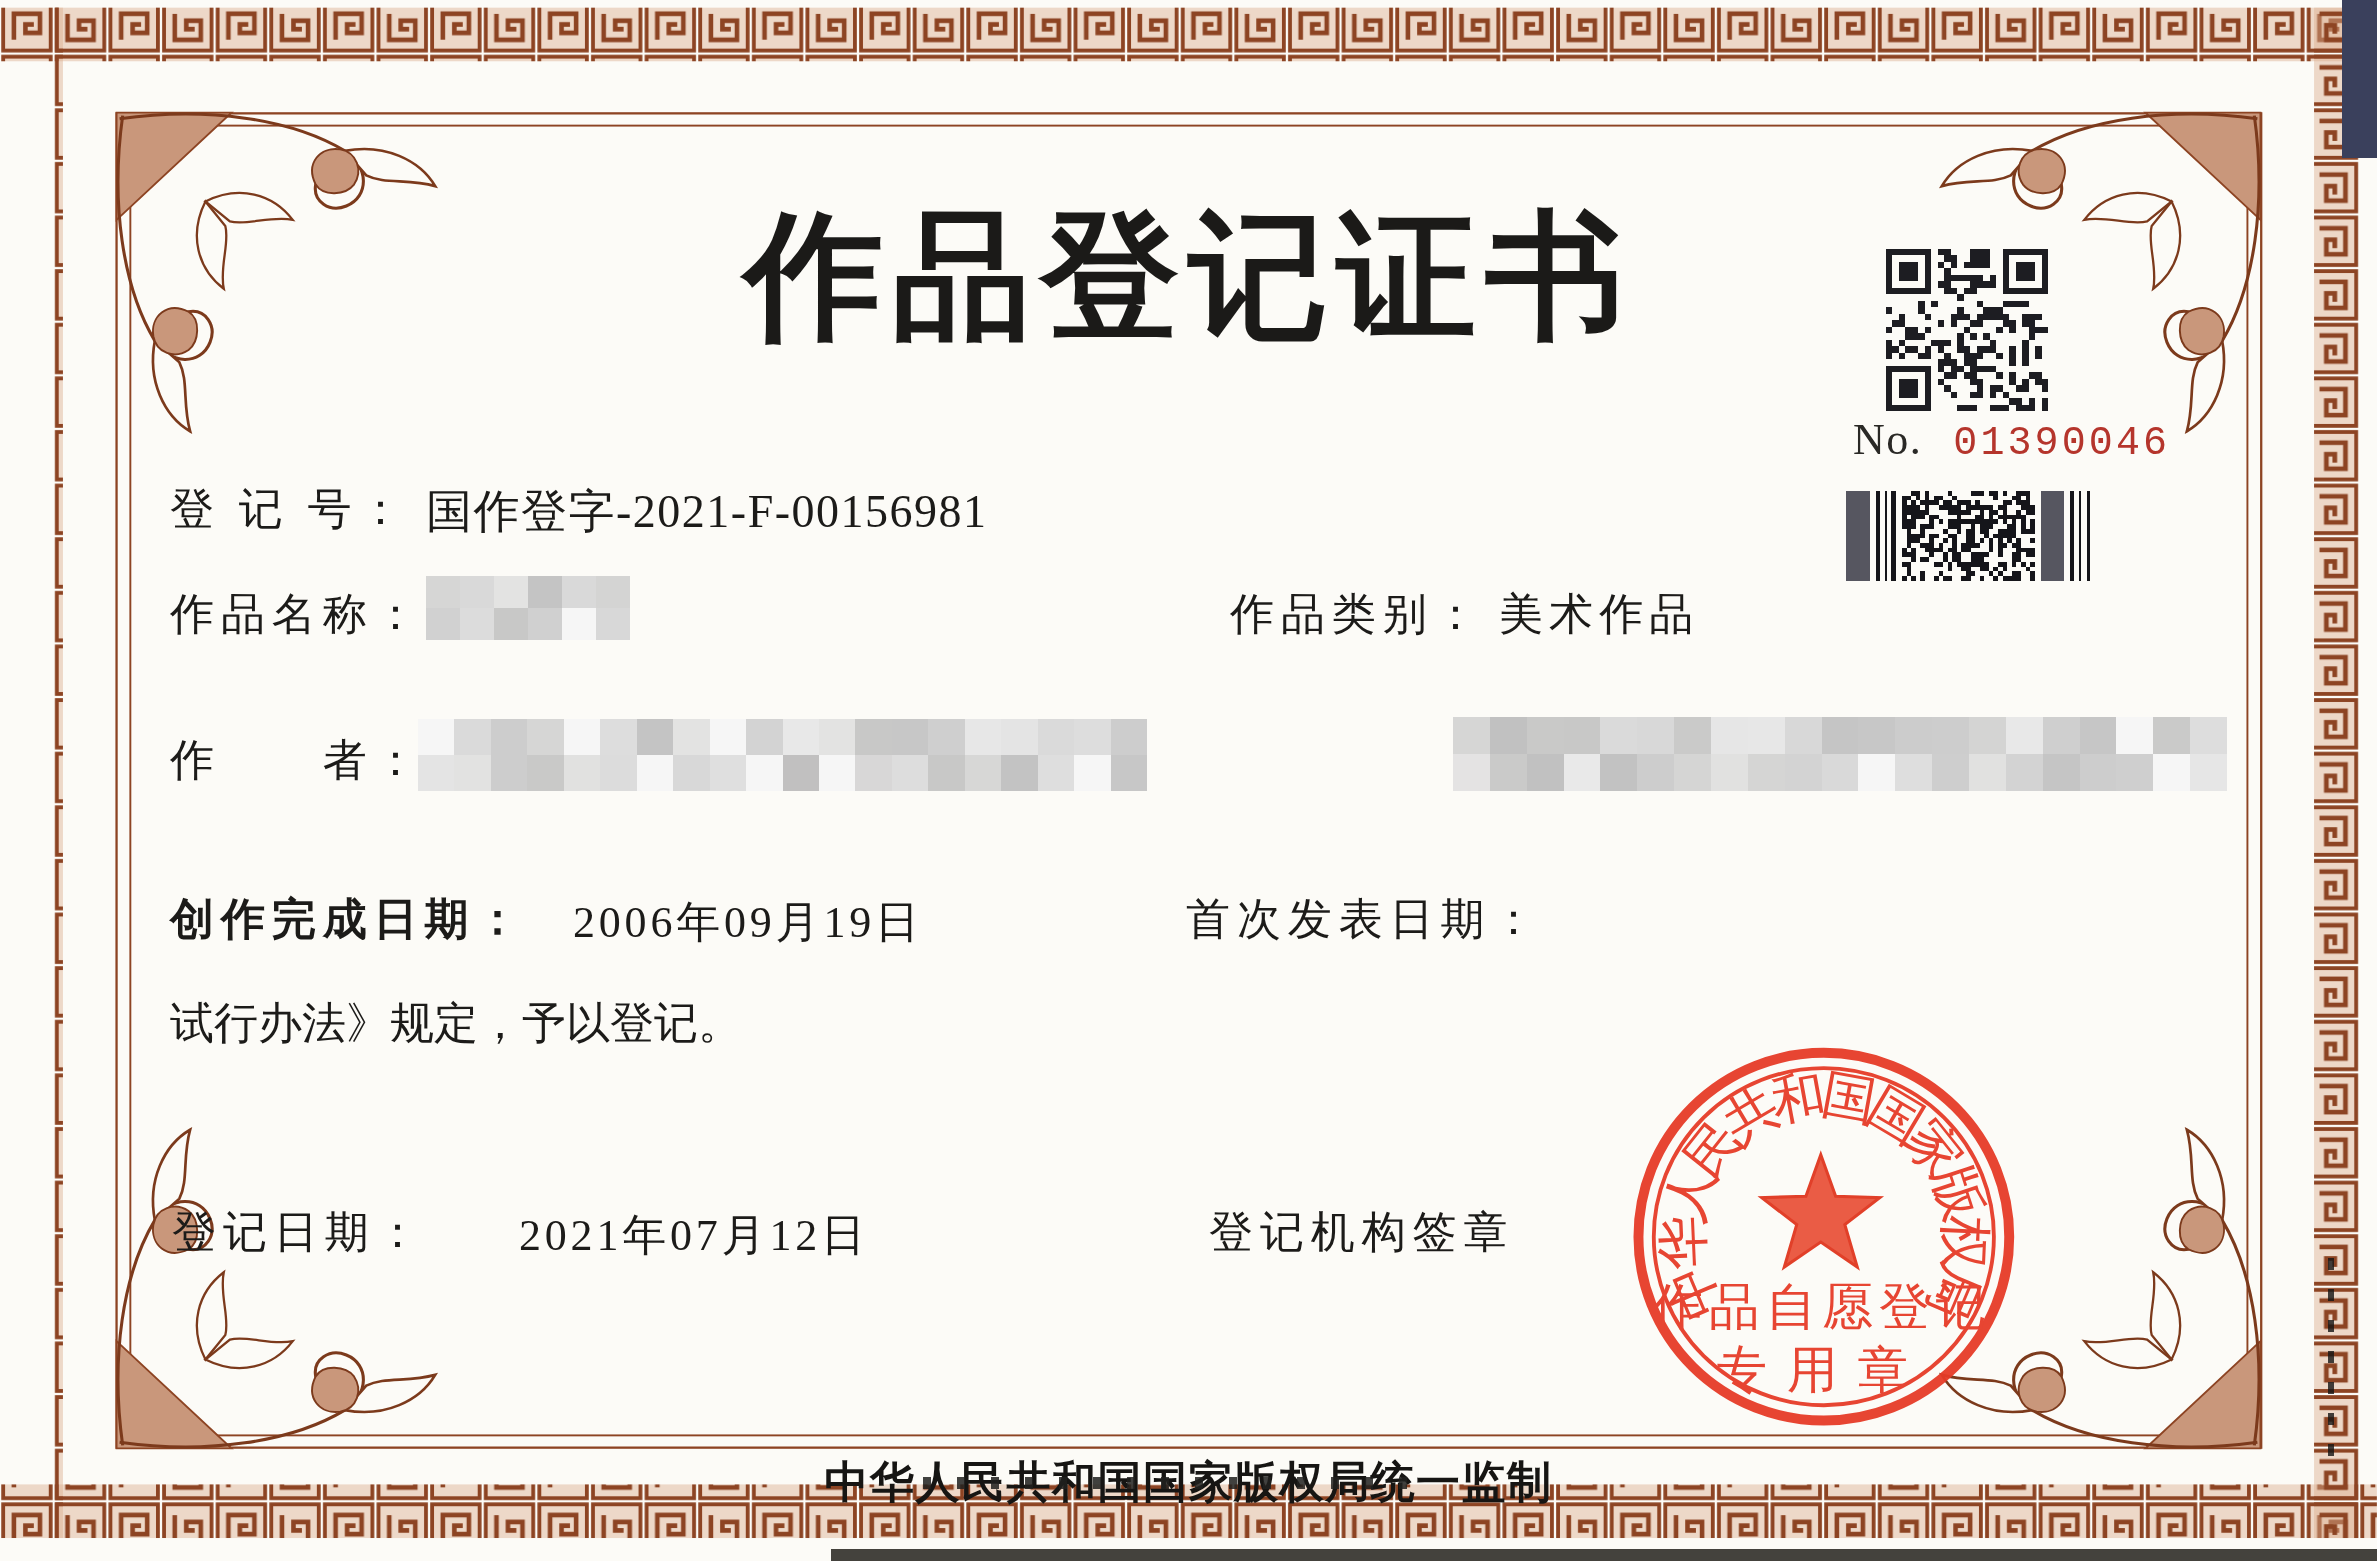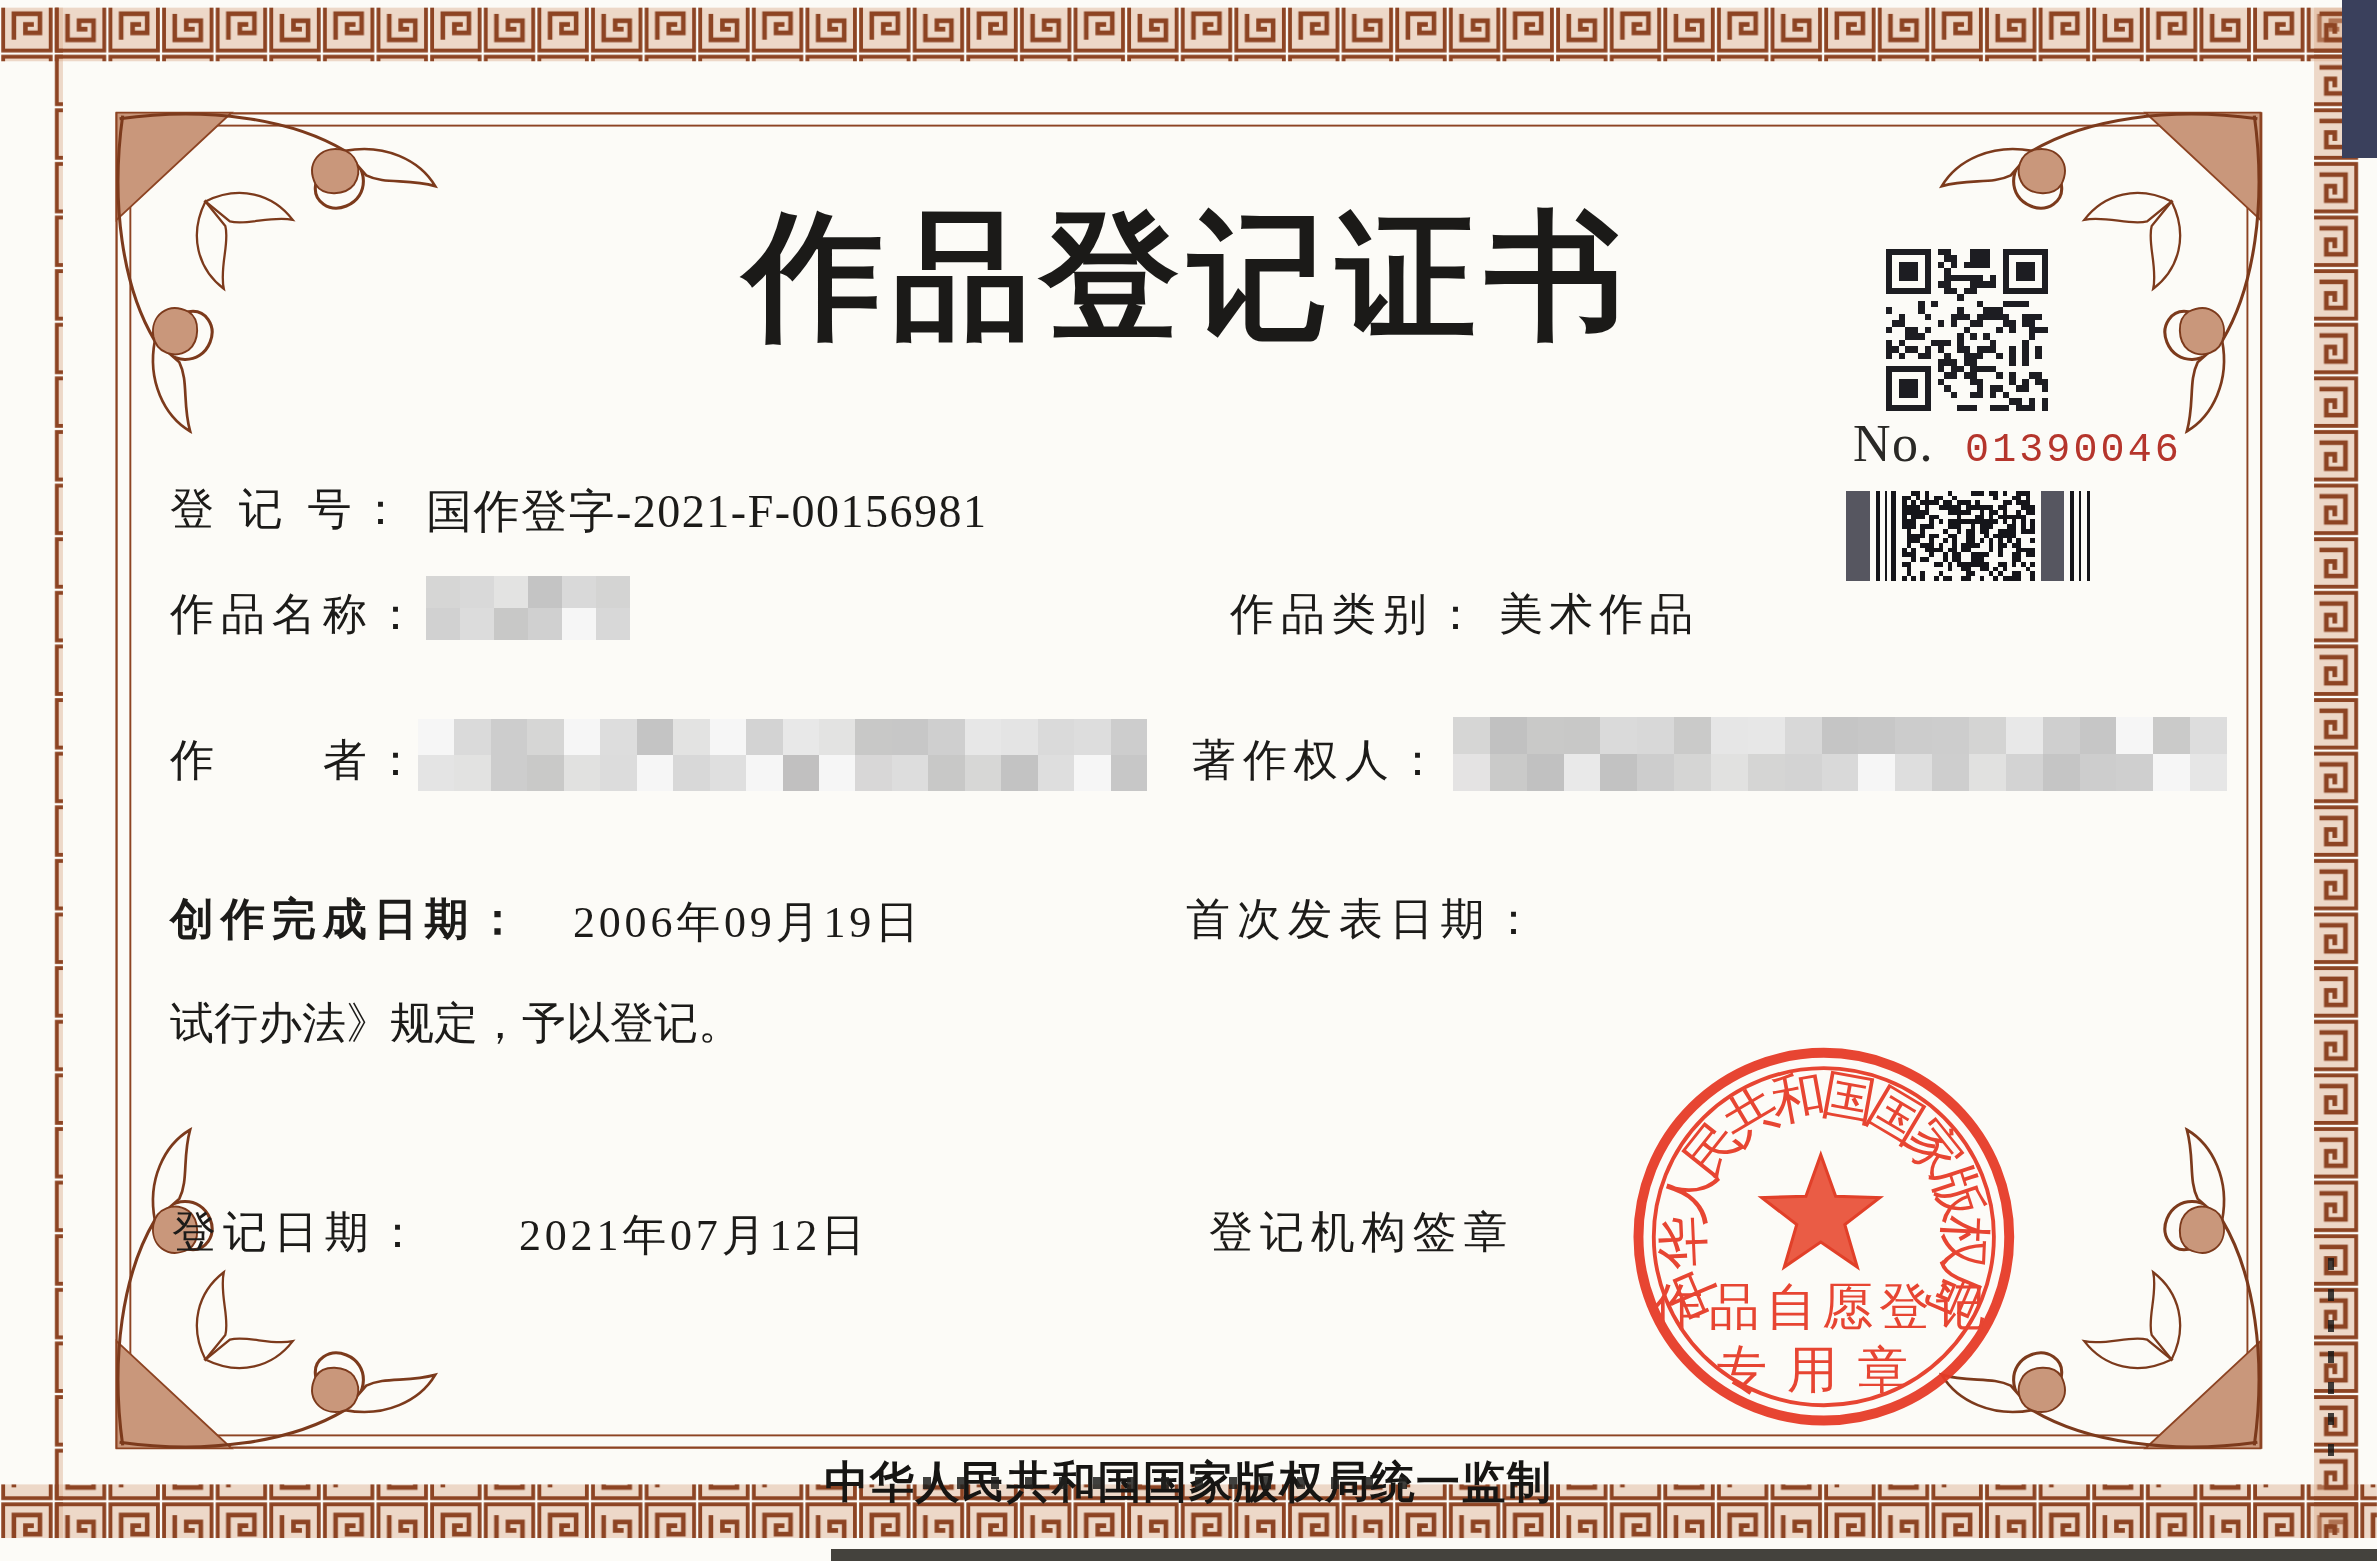--- a/index.html
+++ b/index.html
@@ -5,21 +5,21 @@
   html,body{margin:0;padding:0;}
   body{width:2377px;height:1561px;background:#d8d4cb;font-family:"Liberation Serif","DejaVu Serif",serif;}
   .page{position:absolute;left:0;top:0;width:2377px;height:1561px;background:#fcfbf7;overflow:hidden;}
   .frame-svg{position:absolute;left:0;top:0;}
   .title{position:absolute;left:0;right:0;top:184px;text-align:center;font-size:139px;font-weight:700;letter-spacing:9.2px;color:#1b1a18;}
   .label,.value{position:absolute;color:#1c1b19;font-size:44px;white-space:nowrap;}
   .label{letter-spacing:6.9px;}
   .value{letter-spacing:3.8px;}
   .regno-value{font-size:46px;letter-spacing:1.5px;}
   .serial{position:absolute;left:1853px;top:414px;white-space:nowrap;}
-  .serial .no{font-size:52px;color:#2a2926;letter-spacing:1.5px;}
+  .serial .no{font-size:44px;color:#2a2926;letter-spacing:1.5px;}
   .serial .num{font-family:"Liberation Mono","DejaVu Sans Mono",monospace;font-size:40px;color:#b5352c;letter-spacing:3.1px;margin-left:31px;}
   .qr{position:absolute;left:1886px;top:249px;width:162px;height:162px;}
   .barcode{position:absolute;left:1845px;top:491px;width:255px;height:90px;}
   .statement{position:absolute;left:170px;top:982px;color:#1c1b19;font-size:44px;line-height:83px;white-space:nowrap;}
   .statement .l1{text-indent:90px;}
   .mosaic{position:absolute;display:grid;grid-template-rows:1fr 1fr;opacity:.92;}
   .footer{position:absolute;left:0;right:0;top:1453px;text-align:center;font-size:44px;font-weight:700;letter-spacing:1.5px;color:#161513;}
   .seal-svg{position:absolute;left:1617px;top:1036px;opacity:.95;}
   .seal-text{font-family:"Liberation Serif","DejaVu Serif",serif;}
   
@@ -632,21 +632,20 @@
       <div style="background: rgb(246, 246, 246);"></div>
       <div style="background: rgb(213, 213, 213);"></div>
       <div style="background: rgb(219, 219, 219);"></div>
       <div style="background: rgb(196, 196, 196);"></div>
       <div style="background: rgb(212, 212, 212);"></div>
       <div style="background: rgb(191, 191, 191);"></div>
       <div style="background: rgb(220, 220, 220);"></div>
       <div style="background: rgb(246, 246, 246);"></div>
       <div style="background: rgb(195, 195, 195);"></div>
     </div>
-  <div class="label" style="left:1192px;top:731px;">著作权人：</div>
   <div class="mosaic" style="left:1453px;top:717px;width:774px;height:74px;grid-template-columns:repeat(21,1fr);">
       <div style="background: rgb(211, 211, 211);"></div>
       <div style="background: rgb(189, 189, 189);"></div>
       <div style="background: rgb(197, 197, 197);"></div>
       <div style="background: rgb(196, 196, 196);"></div>
       <div style="background: rgb(216, 216, 216);"></div>
       <div style="background: rgb(214, 214, 214);"></div>
       <div style="background: rgb(198, 198, 198);"></div>
       <div style="background: rgb(229, 229, 229);"></div>
       <div style="background: rgb(230, 230, 230);"></div>

